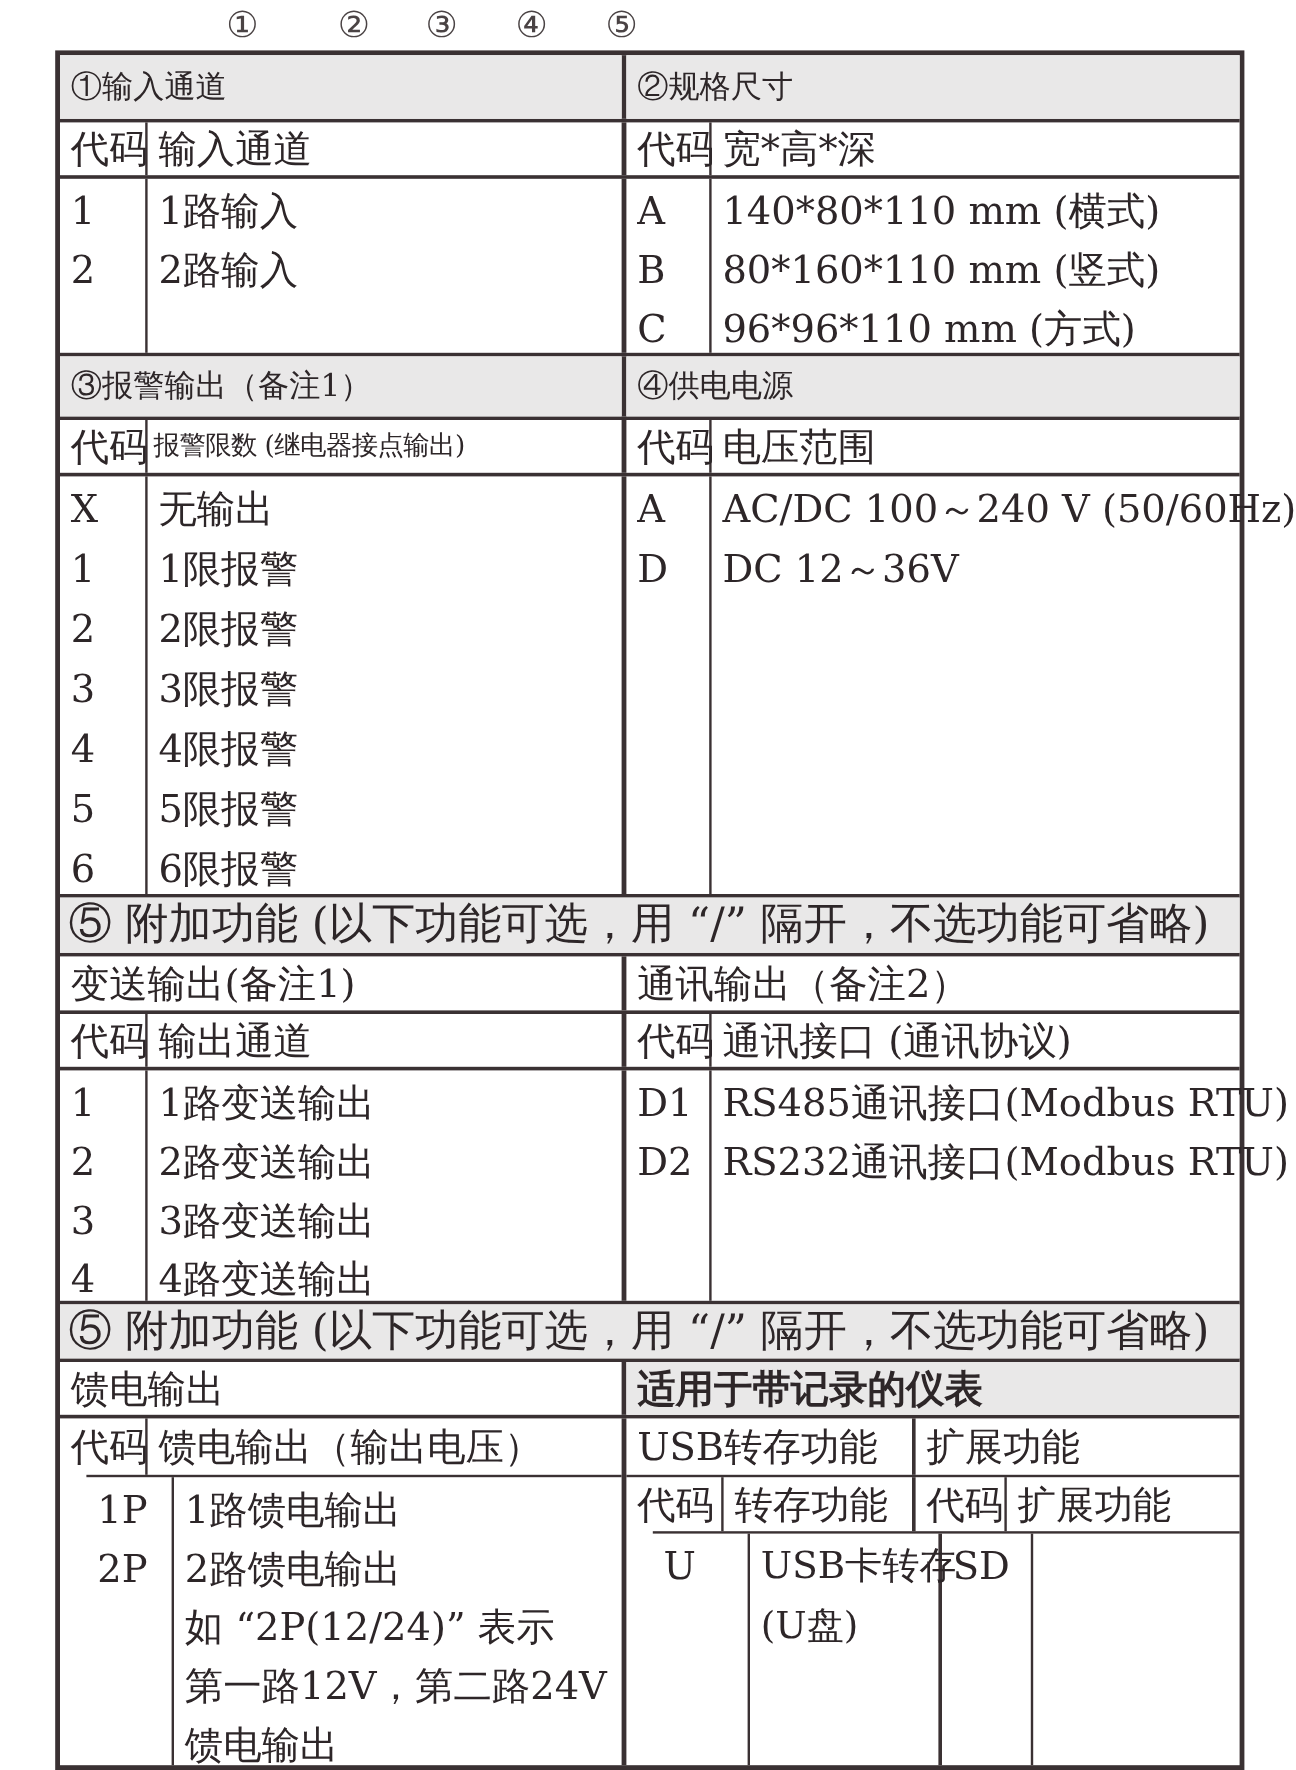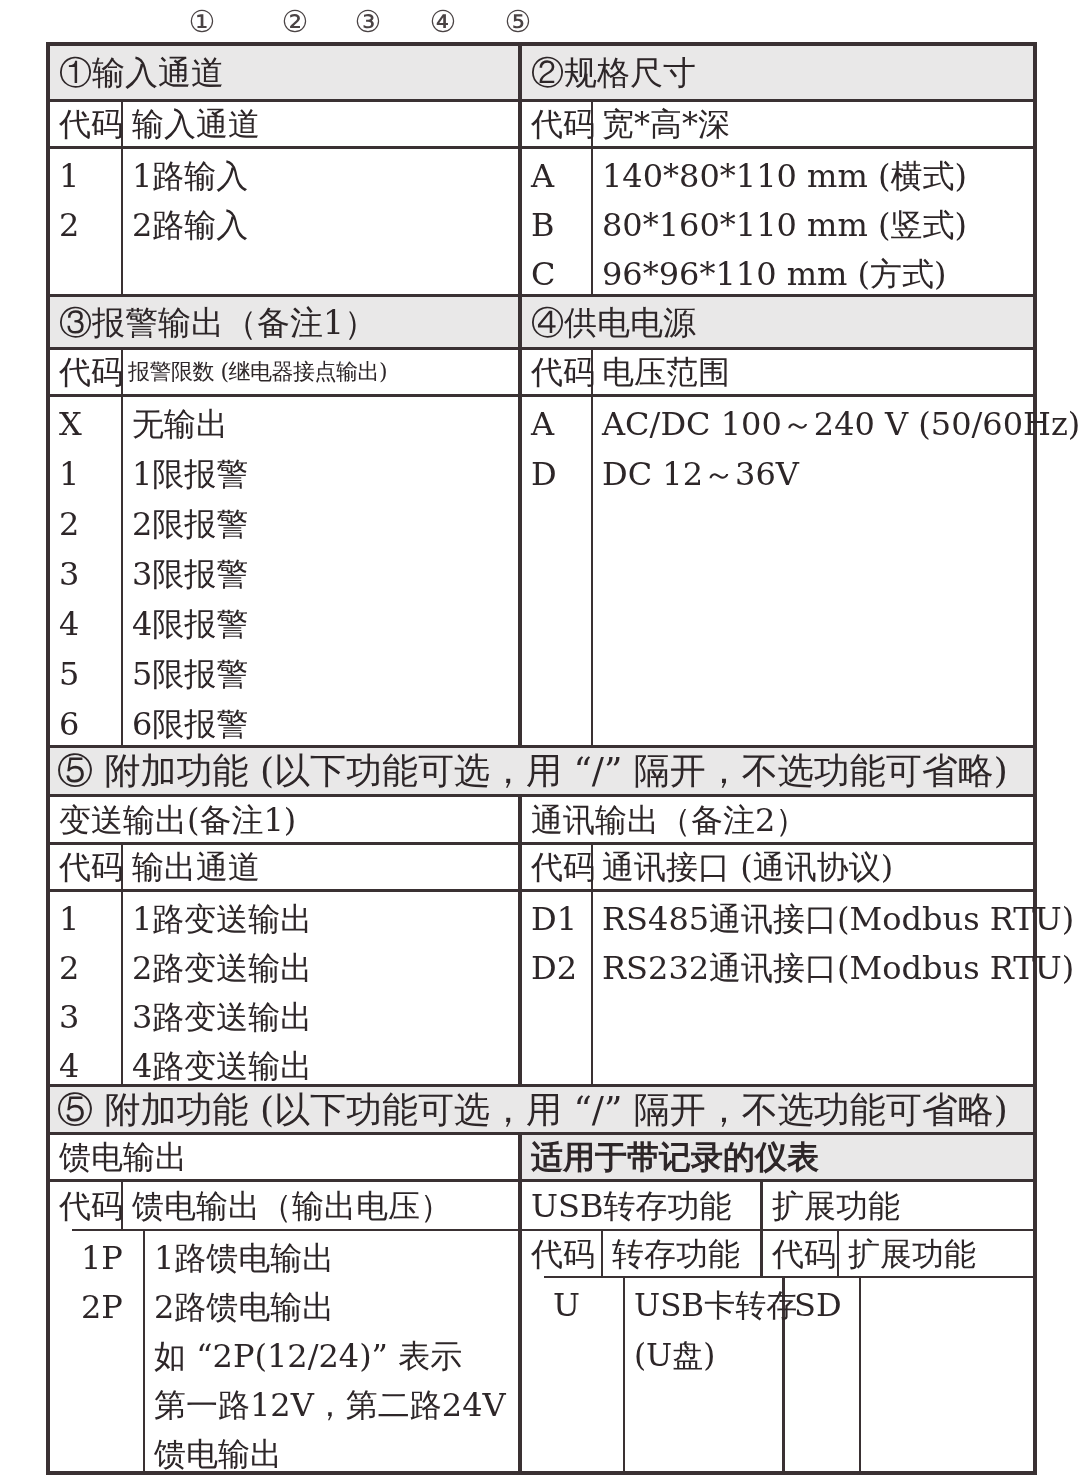--- a/index.html
+++ b/index.html
@@ -35,21 +35,21 @@
   .band.first{border-top:none;}
   .h53{height:53px;} .h47{height:47px;} .h148{height:148px;}
   .h351{height:351px;} .h49{height:49px;} .h48{height:48px;}
   .h195{height:195px;} .h292{height:292px;}
   .hl{width:472px;flex-shrink:0;border-right:4px solid var(--bc);display:flex;}
   .hr{flex:1;min-width:0;display:flex;}
   .full{width:100%;}
   .title{
     background:var(--hbg);width:100%;
     display:flex;align-items:center;padding-left:9px;
-    font-size:33px;white-space:nowrap;
+    font-size:26px;white-space:nowrap;
   }
   .banner-cell{
     background:var(--hbg);width:100%;
     display:flex;align-items:center;padding-left:7px;
     font-size:36px;white-space:nowrap;
   }
   .subtitle{
     width:100%;display:flex;align-items:center;
     padding-left:9px;white-space:nowrap;
   }

